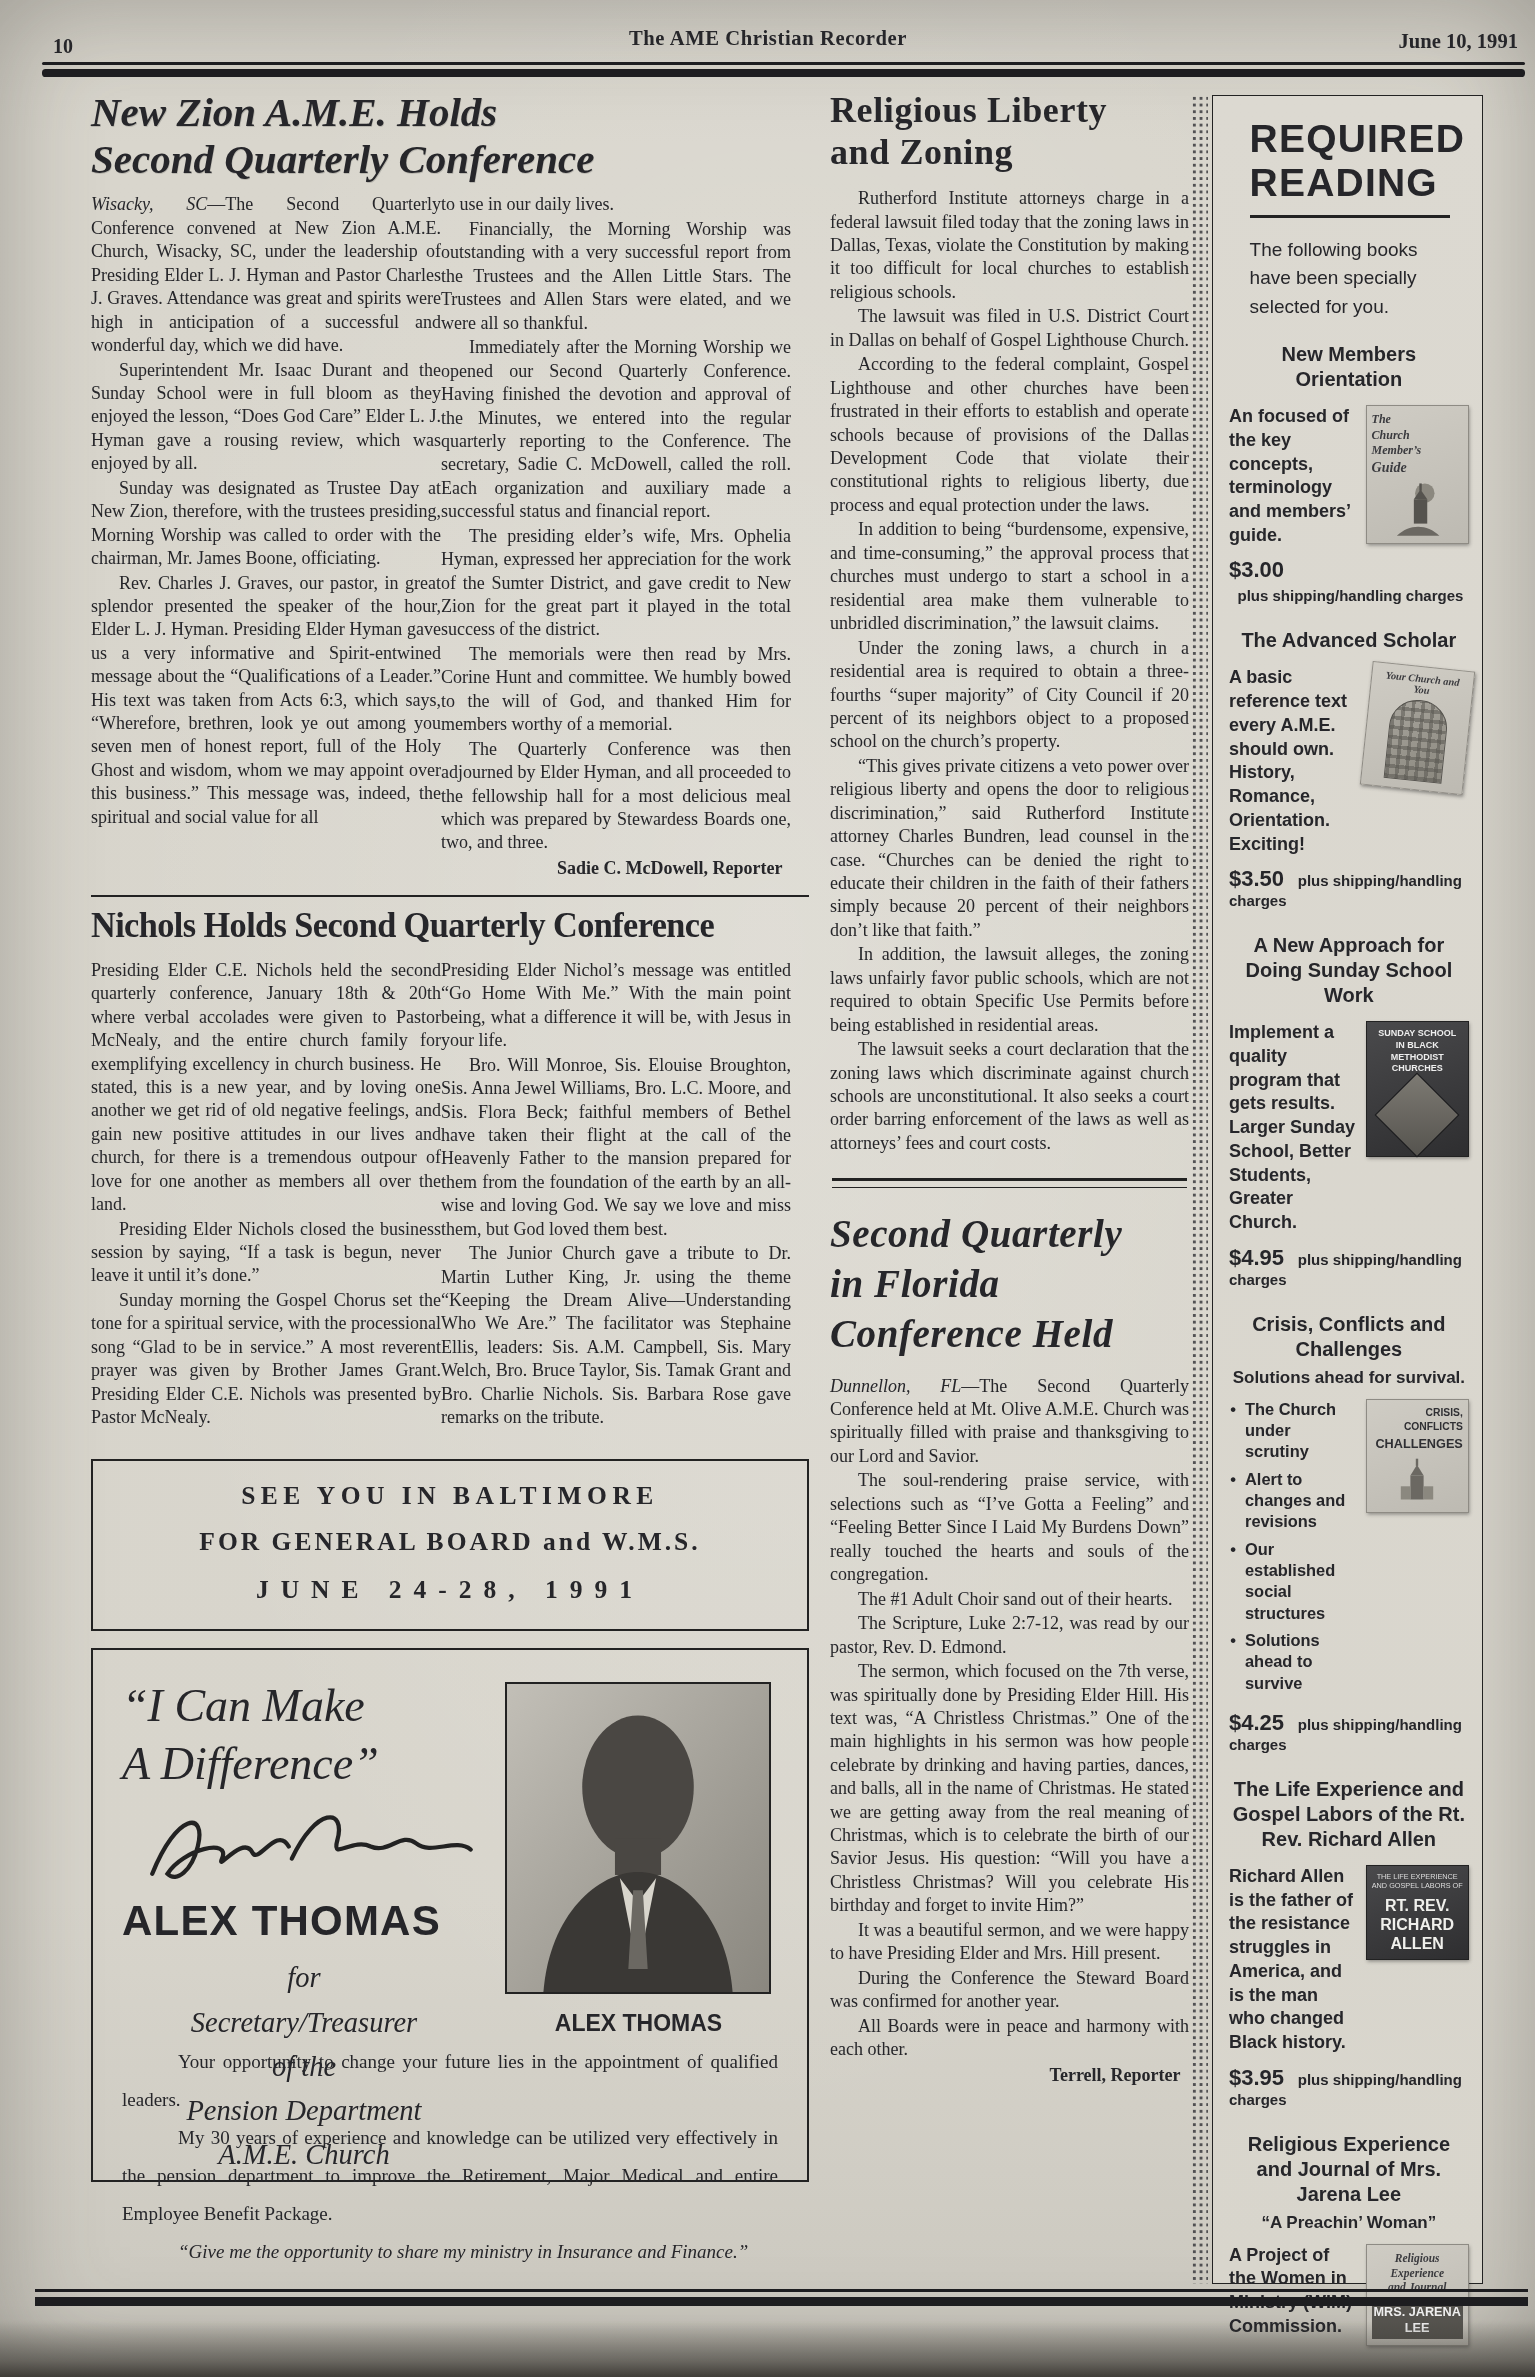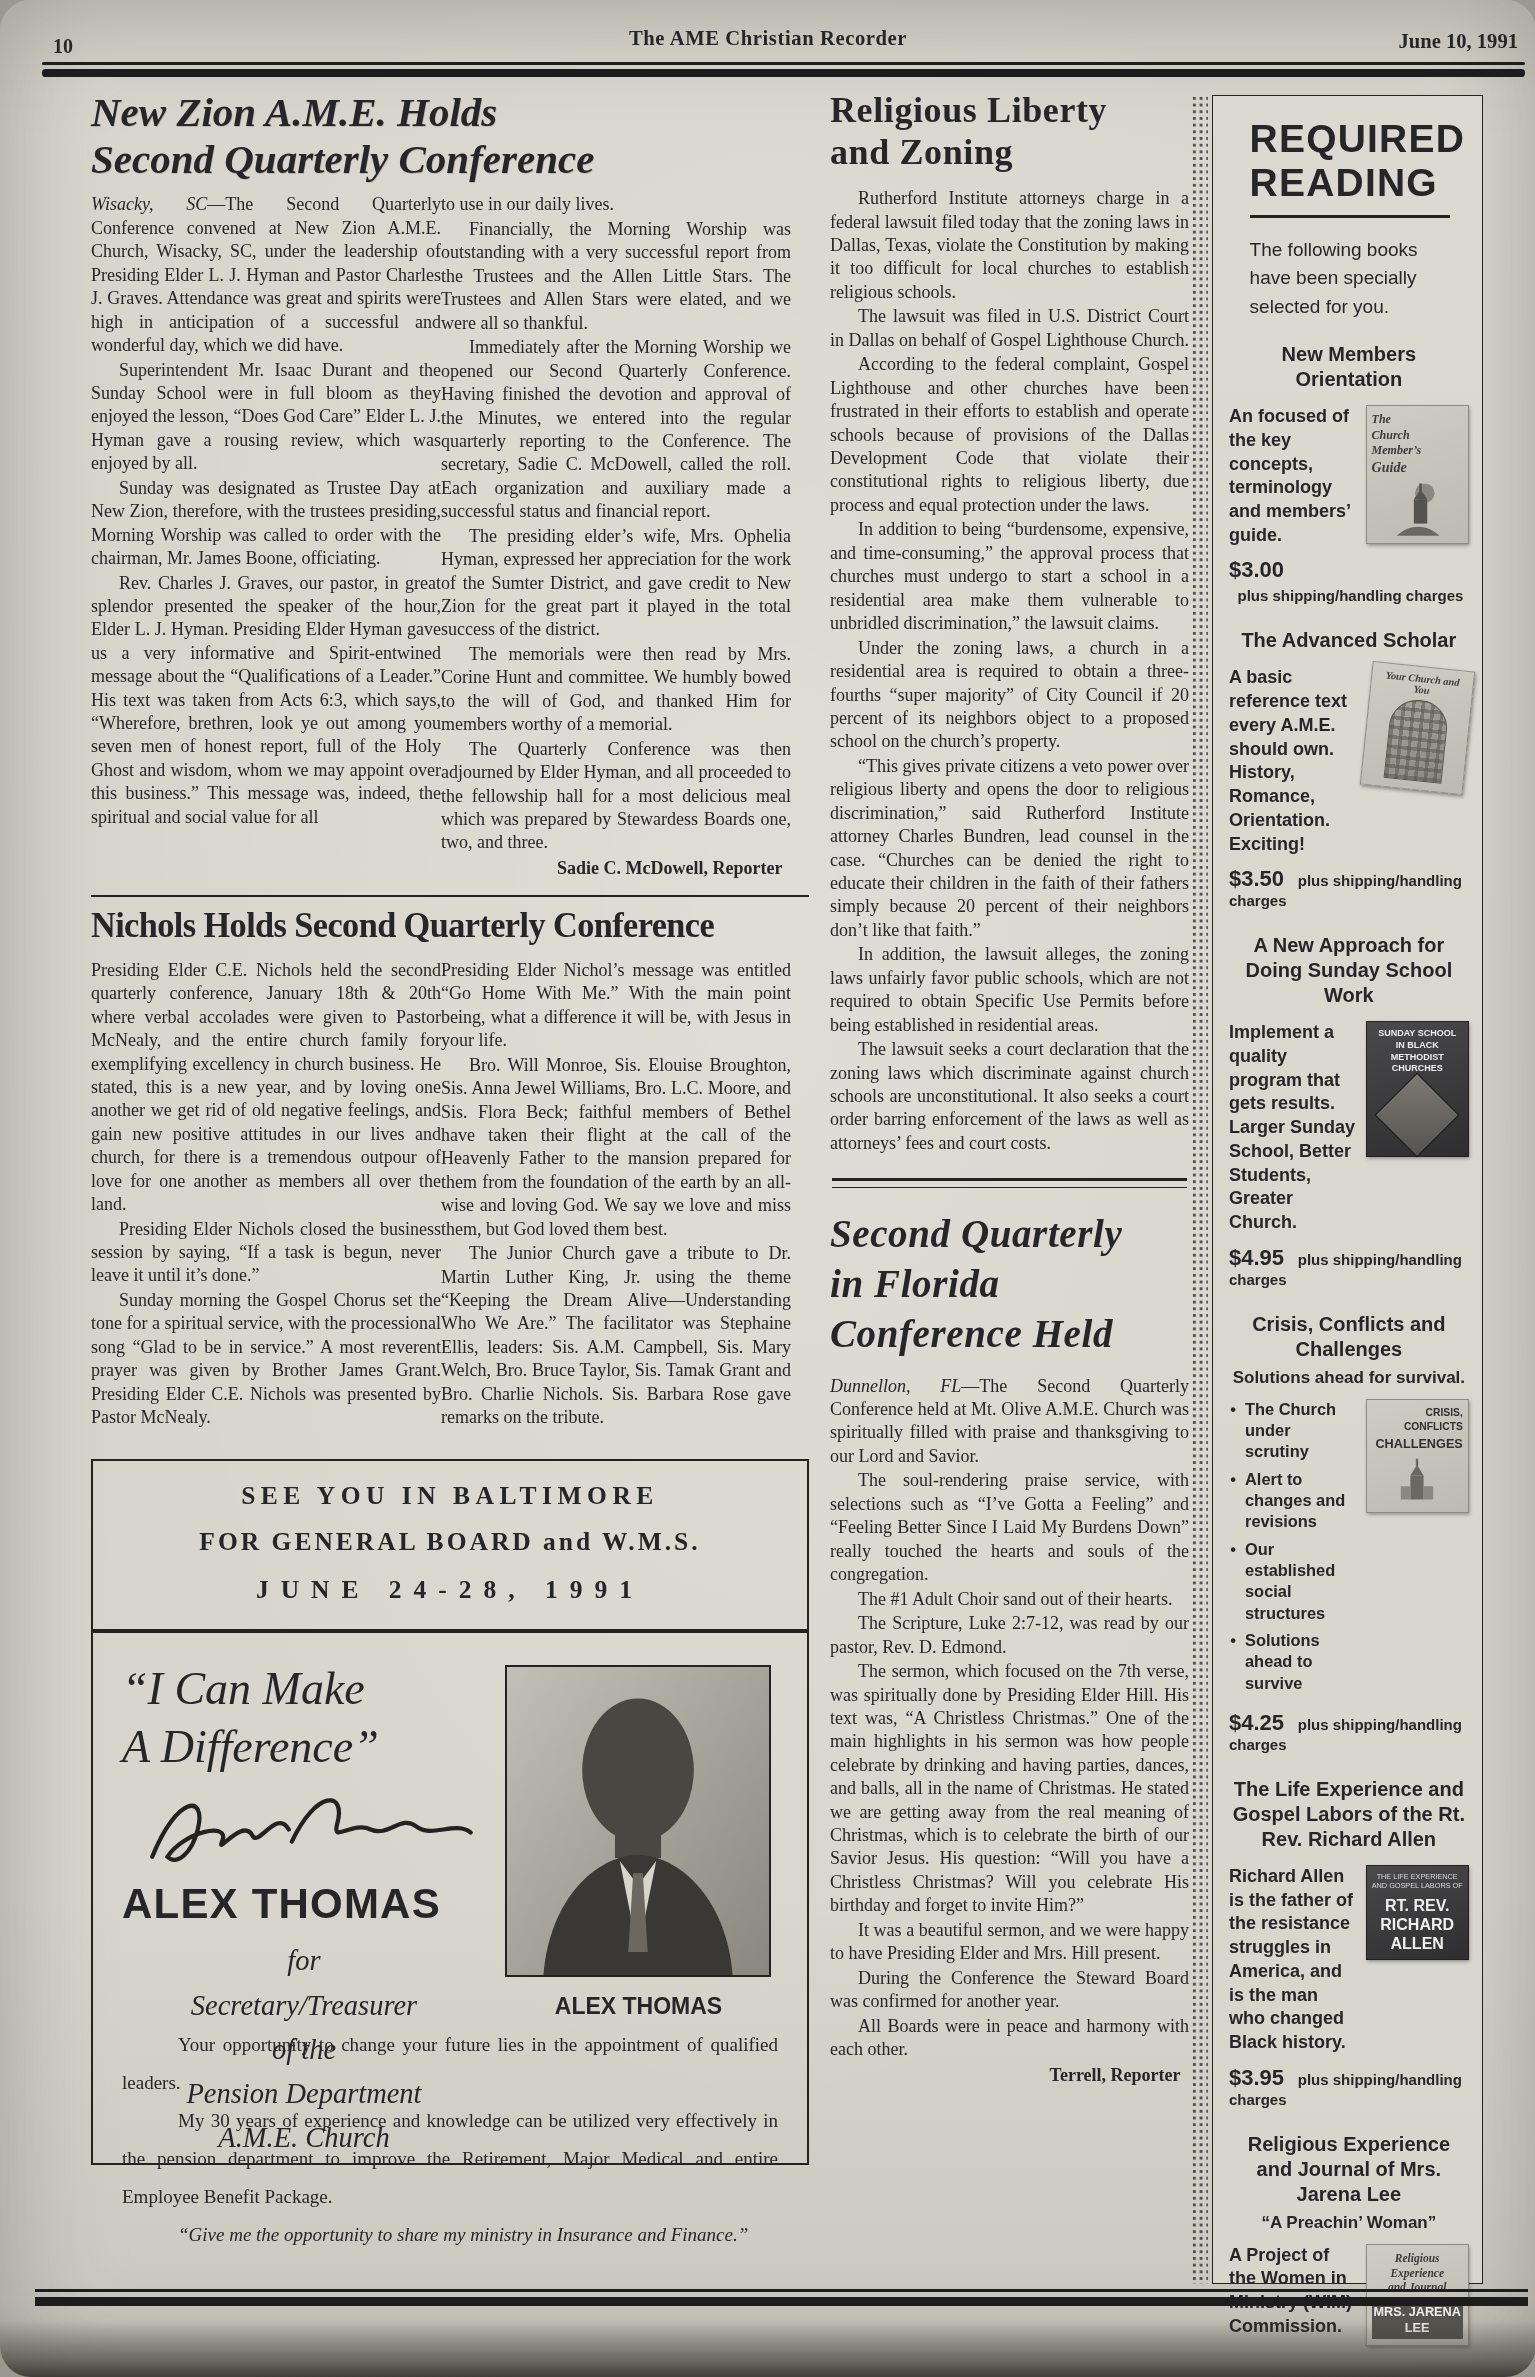--- a/index.html
+++ b/index.html
@@ -4,21 +4,20 @@
 <style>
   html,body{margin:0;padding:0;background:#9a988f;}
   .page{
     position:relative;width:1536px;height:2377px;overflow:hidden;
     background:
       radial-gradient(ellipse at 50% 40%, rgba(255,255,255,.18), rgba(0,0,0,0) 60%),
       linear-gradient(180deg,#d3d0c7 0%, #d9d6cd 6%, #d8d5cc 80%, #ccc9c0 97%, #b7b4ab 100%);
     color:#26262a;
     font-family:"Liberation Serif", serif;
     box-shadow:inset 0 0 109px rgba(60,58,52,.35);
-    border-radius:31px;
   }
   
   .hdr-pagenum{position:absolute;left:53px;top:35px;font-size:20px;font-weight:bold;}
   .hdr-masthead{position:absolute;left:0;right:0;top:27px;text-align:center;font-size:20.6px;font-weight:bold;letter-spacing:0.6px;}
   .hdr-date{position:absolute;right:18px;top:30px;font-size:20.6px;font-weight:bold;}
   .hdr-rule-thin{position:absolute;left:42px;right:11px;top:62px;height:3px;background:#1d1d20;border-radius:1.8px;}
   .hdr-rule-thick{position:absolute;left:42px;right:11px;top:69px;height:8px;background:#1d1d20;border-radius:3.6px;}
 
   
   .bodytext p{margin:0 0 1.2px 0;font-size:18px;line-height:23.4px;text-align:justify;text-indent:28px;}
@@ -34,21 +33,21 @@
   .rule-thin{height:1.8px;background:#222;margin:16px 0 6px 0;}
   .nichols-title{font-size:35px;font-weight:bold;letter-spacing:-0.6px;margin:8.5px 0 13.3px 0;transform:scaleX(.98);transform-origin:left;}
 
   
   .balt-box{border:2.4px solid #222;margin-top:28px;padding:20.6px 6px 24px 6px;text-align:center;}
   .balt-l1{font-size:25.5px;font-weight:bold;letter-spacing:5.5px;margin-bottom:16px;}
   .balt-l2{font-size:25.5px;font-weight:bold;letter-spacing:3px;margin-bottom:18px;}
   .balt-l3{font-size:25.5px;font-weight:bold;letter-spacing:12px;}
 
   
-  .ad-box{position:relative;border:2.4px solid #222;padding:27px 29px 22px 29px;height:534px;box-sizing:border-box;}
+  .ad-box{position:relative;border:2.4px solid #222;margin-top:17px;padding:27px 29px 22px 29px;height:534px;box-sizing:border-box;}
   .ad-quote{font-style:italic;font-size:46px;line-height:1.25;font-weight:500;}
   .ad-sig{margin:8.5px 0 0 18px;}
   .ad-name{font-size:42px;font-weight:bold;font-family:"Liberation Sans",sans-serif;letter-spacing:1.2px;margin:3.6px 0 11px 0;}
   .ad-role{width:364px;text-align:center;font-style:italic;font-size:28.5px;line-height:1.55;}
   .ad-photo-wrap{position:absolute;right:35px;top:32px;width:267px;}
   .ad-photo{width:262px;height:308px;border:2.4px solid #222;background:linear-gradient(135deg,#b7b4ac,#9b988f 55%,#8a877f);overflow:hidden;}
   .ad-photo-caption{text-align:center;font-family:"Liberation Sans",sans-serif;font-weight:bold;font-size:23px;margin-top:16px;}
   .ad-paras{position:absolute;left:29px;right:29px;top:393px;}
   .ad-paras p{margin:0;font-size:19px;line-height:38px;text-align:justify;text-indent:56px;}
   .ad-paras p.q{font-style:italic;}

